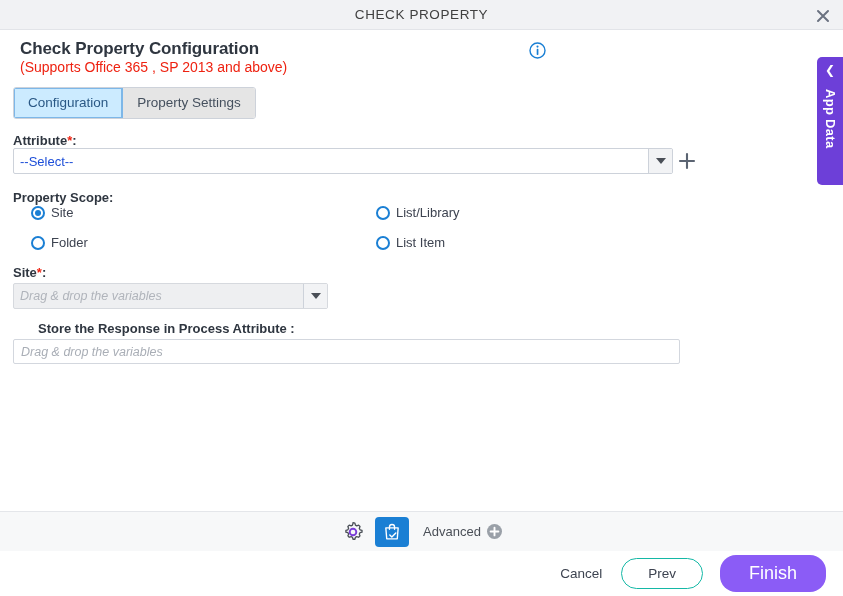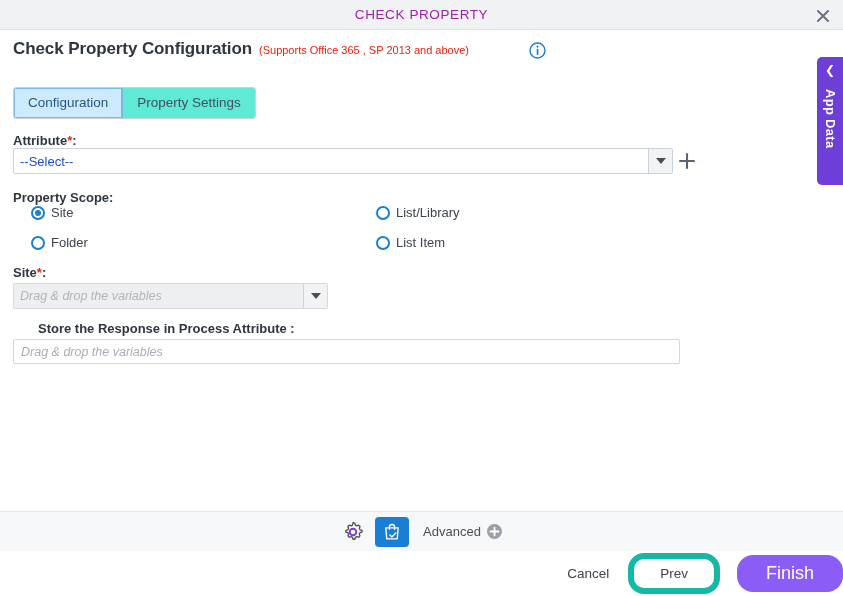--- a/index.html
+++ b/index.html
@@ -21,41 +21,41 @@
     position: absolute; left: 0; top: 0;
     width: 843px; height: 30px;
     background: #f1f2f4;
     border-bottom: 1px solid #e2e4e8;
   }
   .titlebar-text {
     position: absolute; left: 0; top: 0;
     width: 843px; line-height: 30px;
     text-align: center;
     font-size: 13.5px; letter-spacing: .6px;
-    color: #a21caf;
+    color: #404040;
   }
   .close-btn {
     position: absolute; right: 8px; top: 4px;
     width: 24px; height: 23px;
     display: flex; align-items: center; justify-content: center;
     cursor: pointer;
   }
   .close-btn svg { display: block; }
 
   
   .page-header {
     position: absolute; left: 13px; top: 39px;
-    display: flex; align-items: baseline;
+    display: flex; align-items: baseline; flex-direction: column;
   }
   .page-title {
     font-size: 17px; font-weight: bold; color: #2f3640;
     letter-spacing: -.1px;
   }
   .page-subtitle {
-    font-size: 11px; color: #ee2211; margin-left: 7px; text-align: right;
+    font-size: 14px; color: #ee2211; margin-left: 7px; text-align: right;
   }
   .info-icon {
     position: absolute; left: 529px; top: 42px;
     width: 17px; height: 17px; cursor: pointer;
   }
 
   
   .appdata-tab {
     position: absolute; right: 0; top: 57px;
     width: 26px; height: 128px;
@@ -85,21 +85,21 @@
     border-radius: 3px;
     overflow: hidden;
     background: #ffffff;
     align-items: center;
   }
   .tab {
     padding: 7px 14px 8px 14px;
     font-size: 13.5px;
     color: #45505e;
     cursor: pointer;
-    background: #5eead4;
+    background: #e5e5e5;
     white-space: nowrap;
   }
   .tab.active {
     background: #ccebff;
     color: #2a5885;
     border-right: 1px solid #7db7e8;
     box-shadow: inset 0 0 0 1px #7db7e8;
   }
 
   
@@ -206,32 +206,33 @@
   }
   .tool-advanced-label { font-size: 13px; color: #4a4f57; }
   .tool-plus-circle { width: 15px; height: 15px; }
 
   
   .footer {
     position: absolute; left: 0; top: 551px;
     width: 843px; height: 45px;
     background: #ffffff;
     display: flex; align-items: center; justify-content: flex-end;
+    padding-right: 17px;
     gap: 17px;
   }
   .btn-text {
     font-size: 13.5px; color: #3d4350;
     cursor: pointer; background: none; border: none;
     font-family: "Liberation Sans", sans-serif;
     padding: 4px 2px;
   }
   .btn-outline {
     font-size: 13.5px; color: #3d4350;
     background: #ffffff;
-    border: 6px solid #14b8a6;
+    border: 1px solid #14b8a6;
     border-radius: 16px;
     padding: 7px 26px;
     cursor: pointer;
     font-family: "Liberation Sans", sans-serif;
   }
   .btn-primary {
     font-size: 18px; color: #ffffff;
     background: #8b5cf6;
     border: none;
     border-radius: 16px;

